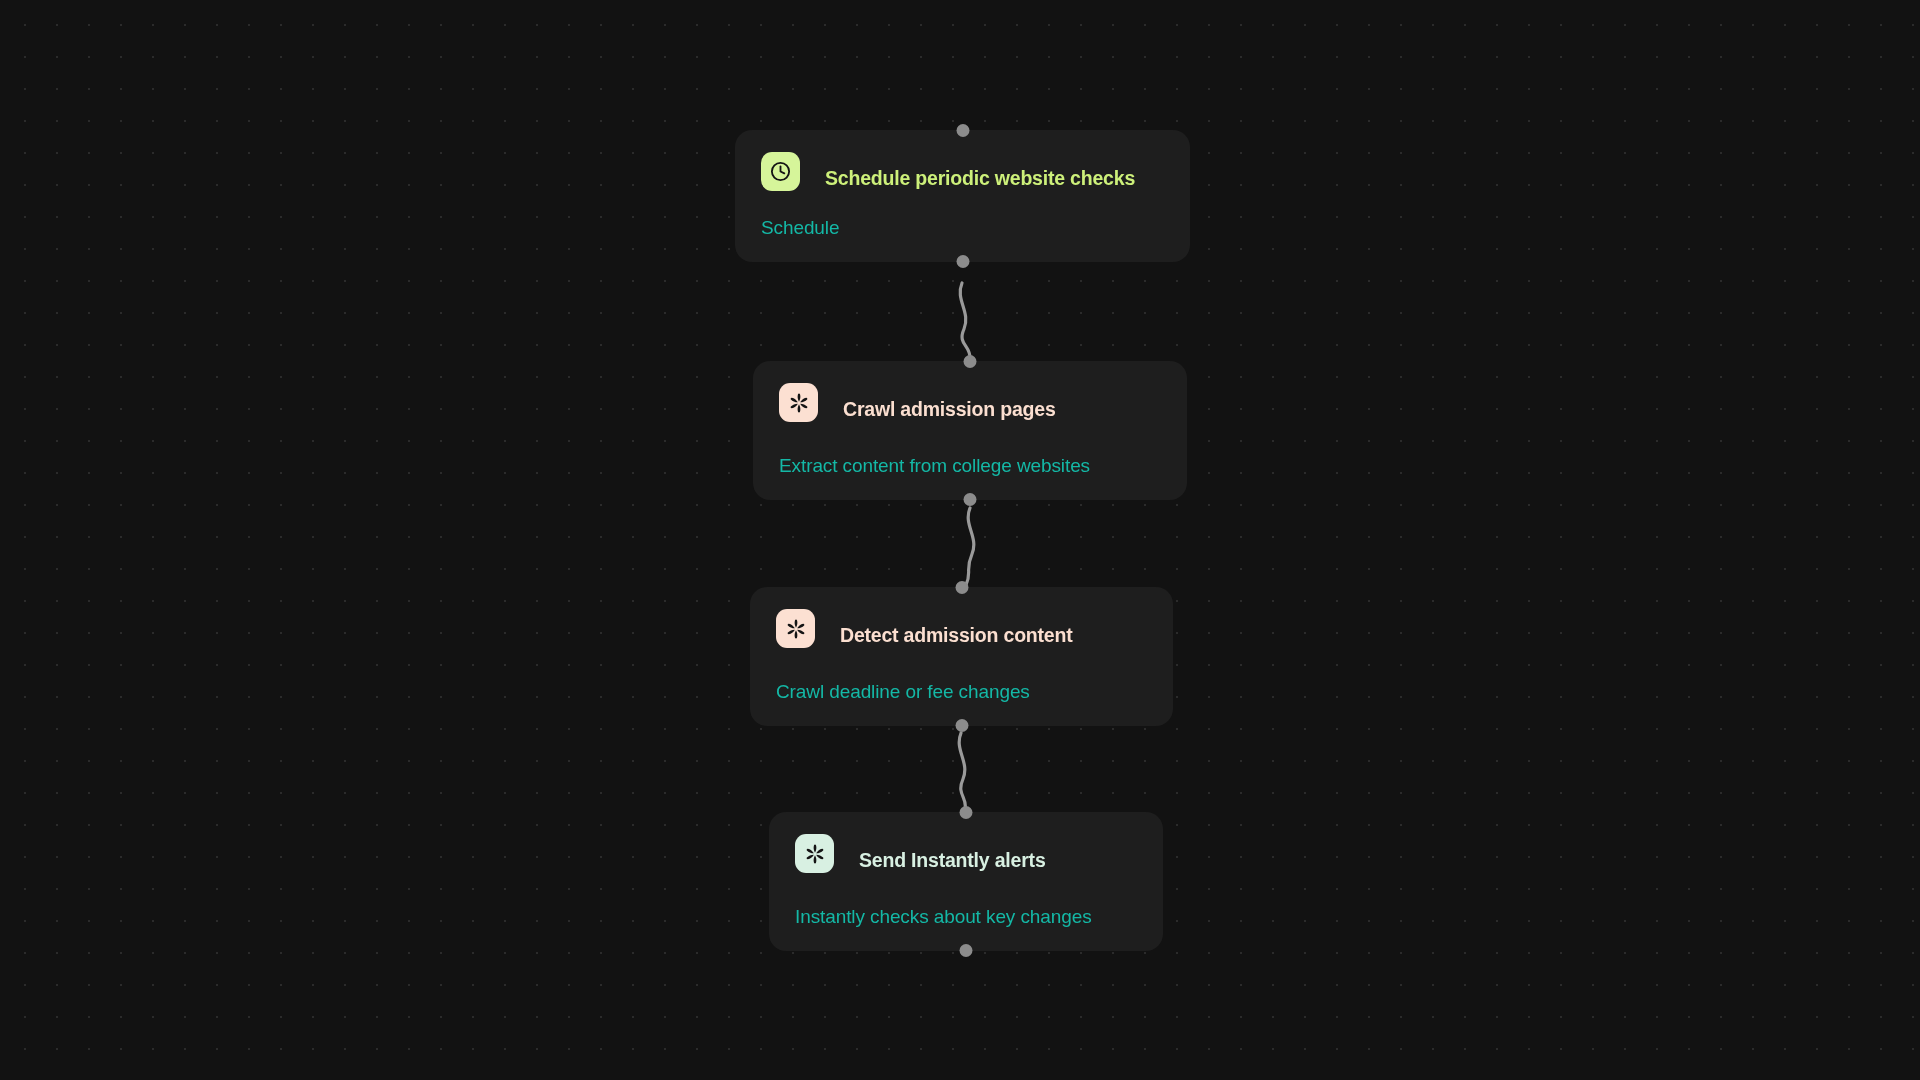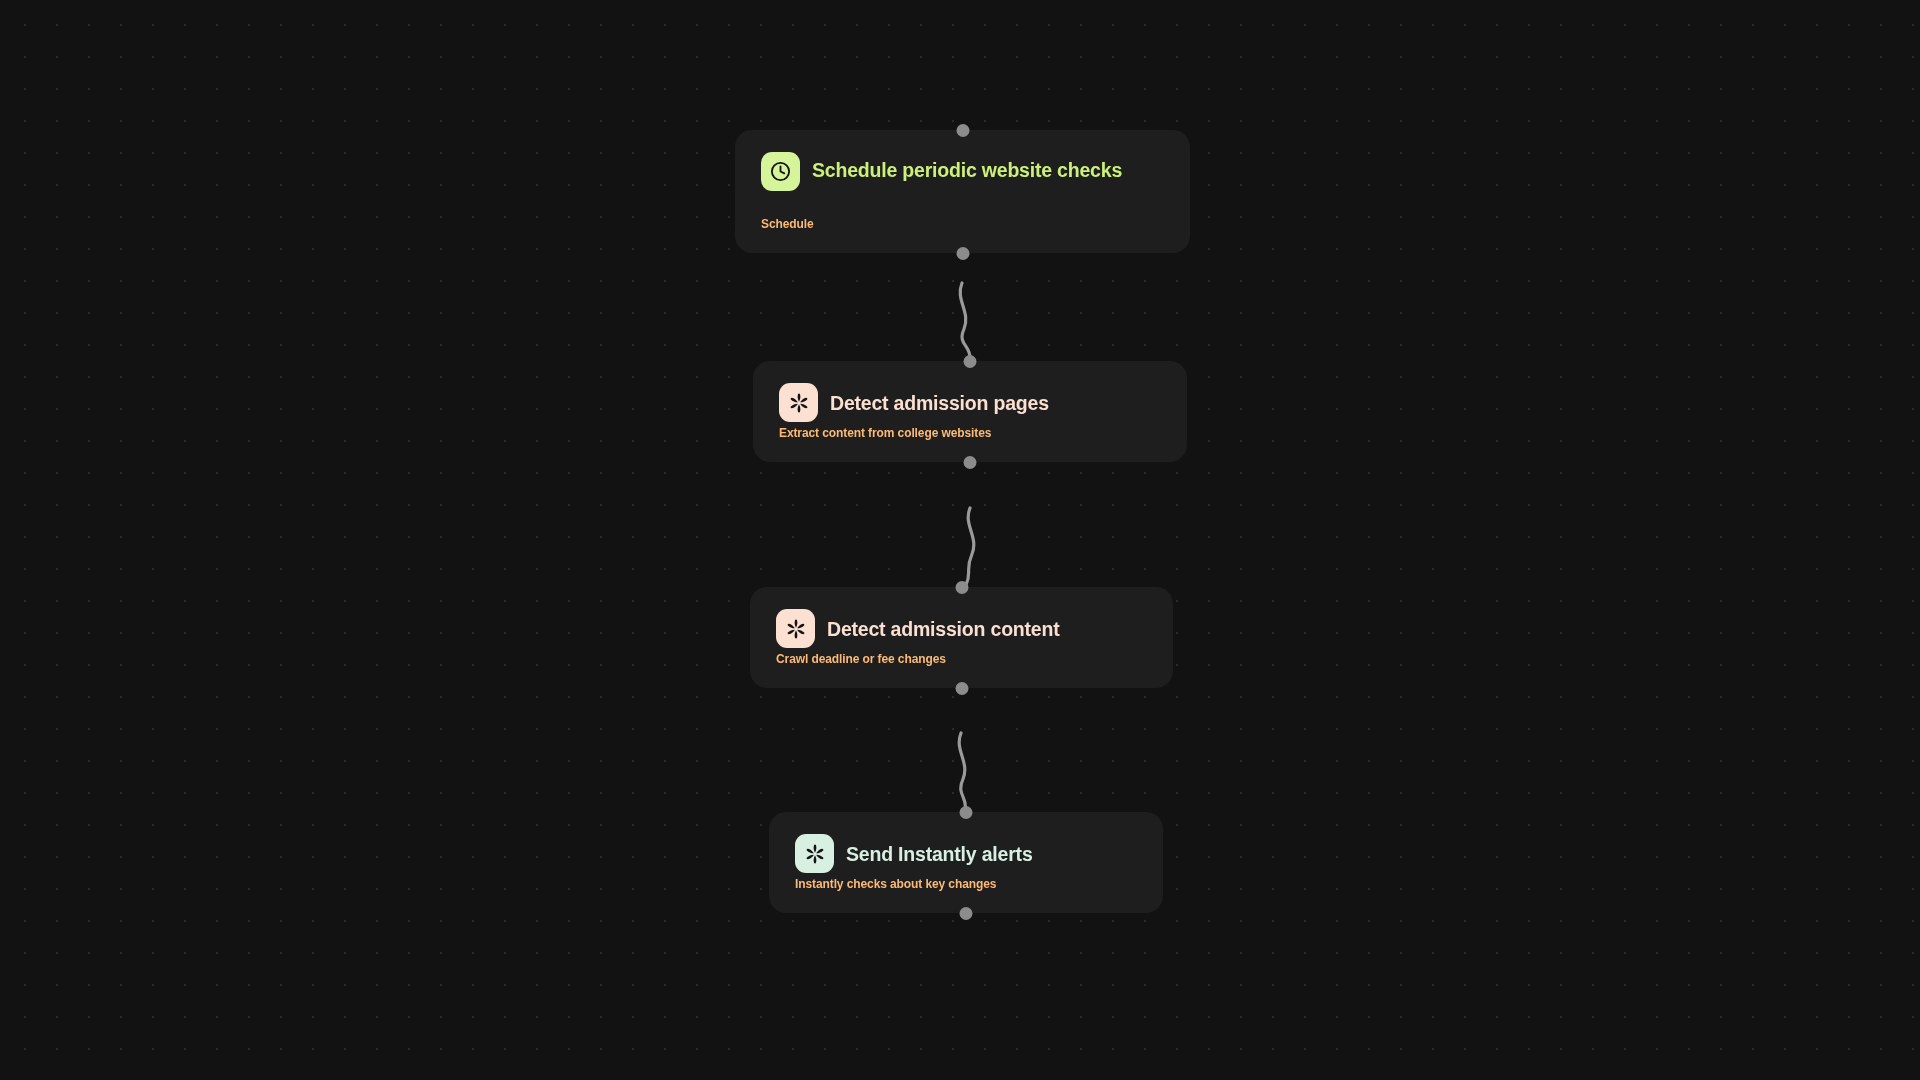--- a/index.html
+++ b/index.html
@@ -41,22 +41,22 @@
   
   .node {
     position: absolute;
     background: #1e1e1e;
     border-radius: 17px;
     padding: 22px 26px 22px 26px;
   }
 
   .node-head {
     display: flex;
-    align-items: flex-start;
-    gap: 12px;
+    align-items: flex-end;
+    gap: 25px;
   }
 
   .node-icon {
     width: 39px;
     height: 39px;
     min-width: 39px;
     border-radius: 11px;
     display: flex;
     align-items: center;
     justify-content: center;
@@ -66,23 +66,23 @@
 
   .node-title {
     font-size: 19.5px;
     font-weight: 600;
     line-height: 1.26;
     letter-spacing: -0.2px;
     padding-top: 6px;
   }
 
   .node-sub {
-    font-size: 12px;
-    font-weight: 700;
-    color: #fdba74;
+    font-size: 19px;
+    font-weight: 400;
+    color: #14b8a6;
     letter-spacing: -0.1px;
     margin-top: 24px;
     line-height: 1.2;
   }
 
   
   .port {
     position: absolute;
     width: 13px;
     height: 13px;
@@ -96,21 +96,21 @@
 
   
   #node-1 { left: 735px; top: 130px;  width: 455px; }
   #node-2 { left: 753px; top: 361px;  width: 434px; }
   #node-3 { left: 750px; top: 587px;  width: 423px; }
   #node-4 { left: 769px; top: 812px;  width: 394px; }
 
   #node-1 .node-sub { margin-top: 26px; }
   #node-2 .node-sub,
   #node-3 .node-sub,
-  #node-4 .node-sub { margin-top: 4px; }
+  #node-4 .node-sub { margin-top: 33px; }
 
   #node-2 .node-title,
   #node-3 .node-title,
   #node-4 .node-title { padding-top: 8px; }
 </style>
 </head>
 <body>
 
 <div id="canvas" style="background-color: rgb(18, 18, 18); background-image: radial-gradient(circle, rgb(43, 43, 43) 1.15px, transparent 1.2px); background-size: 32px 32px;"></div>
 
@@ -158,21 +158,21 @@
           </g>
           <g transform="rotate(240)">
             <path d="M0,-1.4 C1.5,-4.2 1.9,-7.0 1.1,-9.6 C0.8,-10.6 -0.8,-10.6 -1.1,-9.6 C-1.9,-7.0 -1.5,-4.2 0,-1.4 Z"></path>
           </g>
           <g transform="rotate(300)">
             <path d="M0,-1.4 C1.5,-4.2 1.9,-7.0 1.1,-9.6 C0.8,-10.6 -0.8,-10.6 -1.1,-9.6 C-1.9,-7.0 -1.5,-4.2 0,-1.4 Z"></path>
           </g>
         </g>
       </svg>
     </span>
-    <div class="node-title" id="title-2" style="color: rgb(251, 223, 208);">Detect admission pages</div>
+    <div class="node-title" id="title-2" style="color: rgb(251, 223, 208);">Crawl admission pages</div>
   </div>
   <div class="node-sub">Extract content from college websites</div>
   <span class="port bottom" style="background: rgb(140, 140, 140);"></span>
 </div>
 
 <div class="node" id="node-3" style="background: rgb(30, 30, 30);">
   <span class="port top" style="background: rgb(140, 140, 140);"></span>
   <div class="node-head">
     <span class="node-icon" id="icon-3" style="background: rgb(252, 224, 210);">
       <svg width="22" height="22" viewBox="0 0 24 24" fill="#141414">

